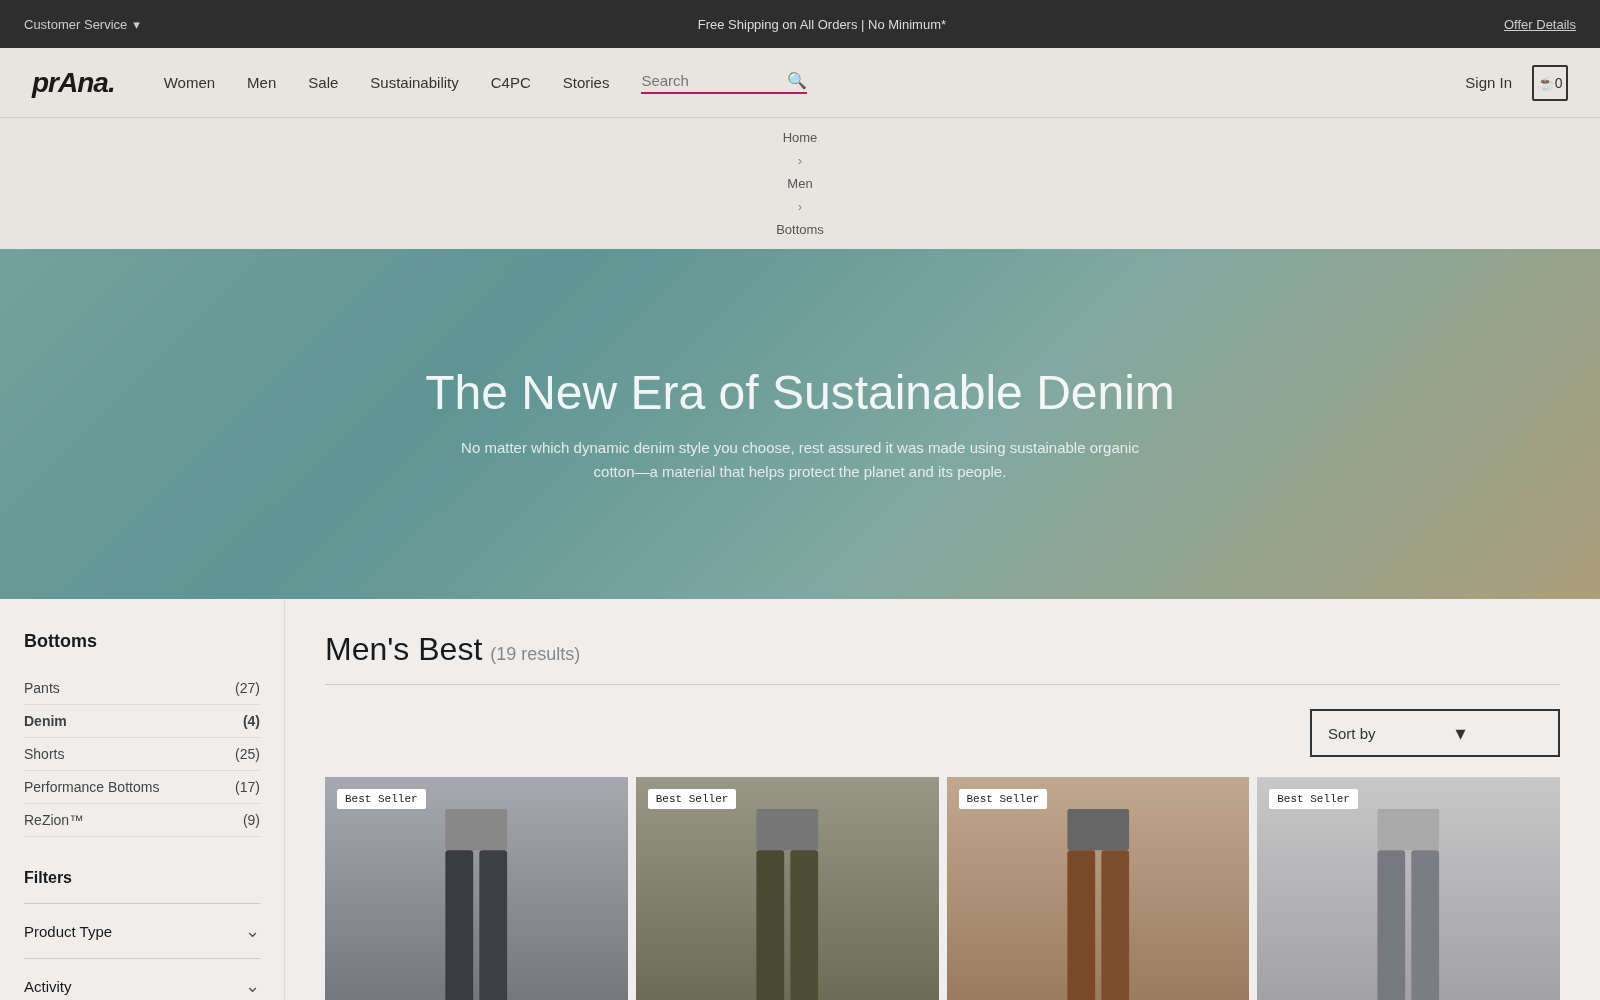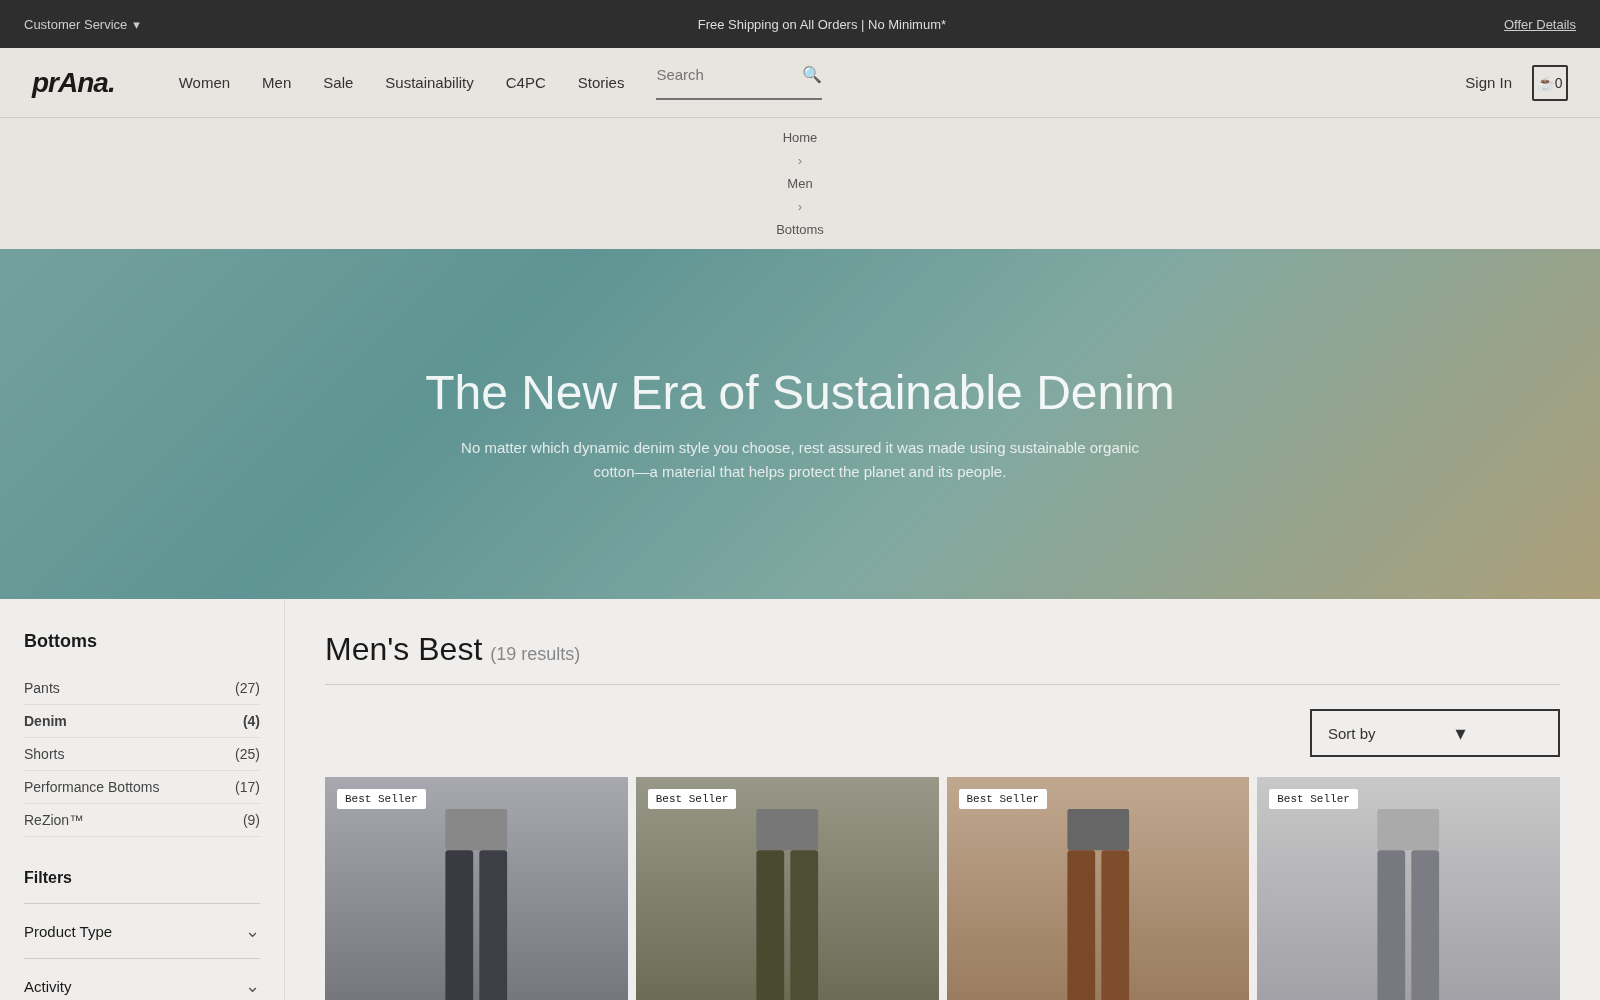--- a/index.html
+++ b/index.html
@@ -20,38 +20,38 @@
     .top-bar-center { color: #ddd; font-size: 13px; }
     .top-bar-right a { color: #ccc; text-decoration: underline; font-size: 13px; cursor: pointer; }
 
     
     .nav {
       background: #e8e5e0;
       display: flex;
       align-items: center;
       padding: 0 32px;
       height: 70px;
-      gap: 16px;
+      gap: 1px;
       border-bottom: 1px solid #d0ccc6;
     }
     .nav-logo {
       font-size: 28px;
       font-weight: 900;
       letter-spacing: -1px;
       color: #1a1a1a;
       margin-right: 48px;
       font-style: italic;
     }
     .nav-links { display: flex; gap: 32px; align-items: center; flex: 1; }
     .nav-link { font-size: 15px; color: #333; text-decoration: none; cursor: pointer; }
     .nav-search {
       display: flex;
       align-items: center;
-      border-bottom: 2px solid #737373;
-      padding-bottom: 14px;
+      border-bottom: 2px solid #be185d;
+      padding-bottom: 2px;
       gap: 6px;
     }
     .nav-search input {
       background: transparent;
       border: none;
       outline: none;
       font-size: 15px;
       color: #333;
       width: 140px;
     }

